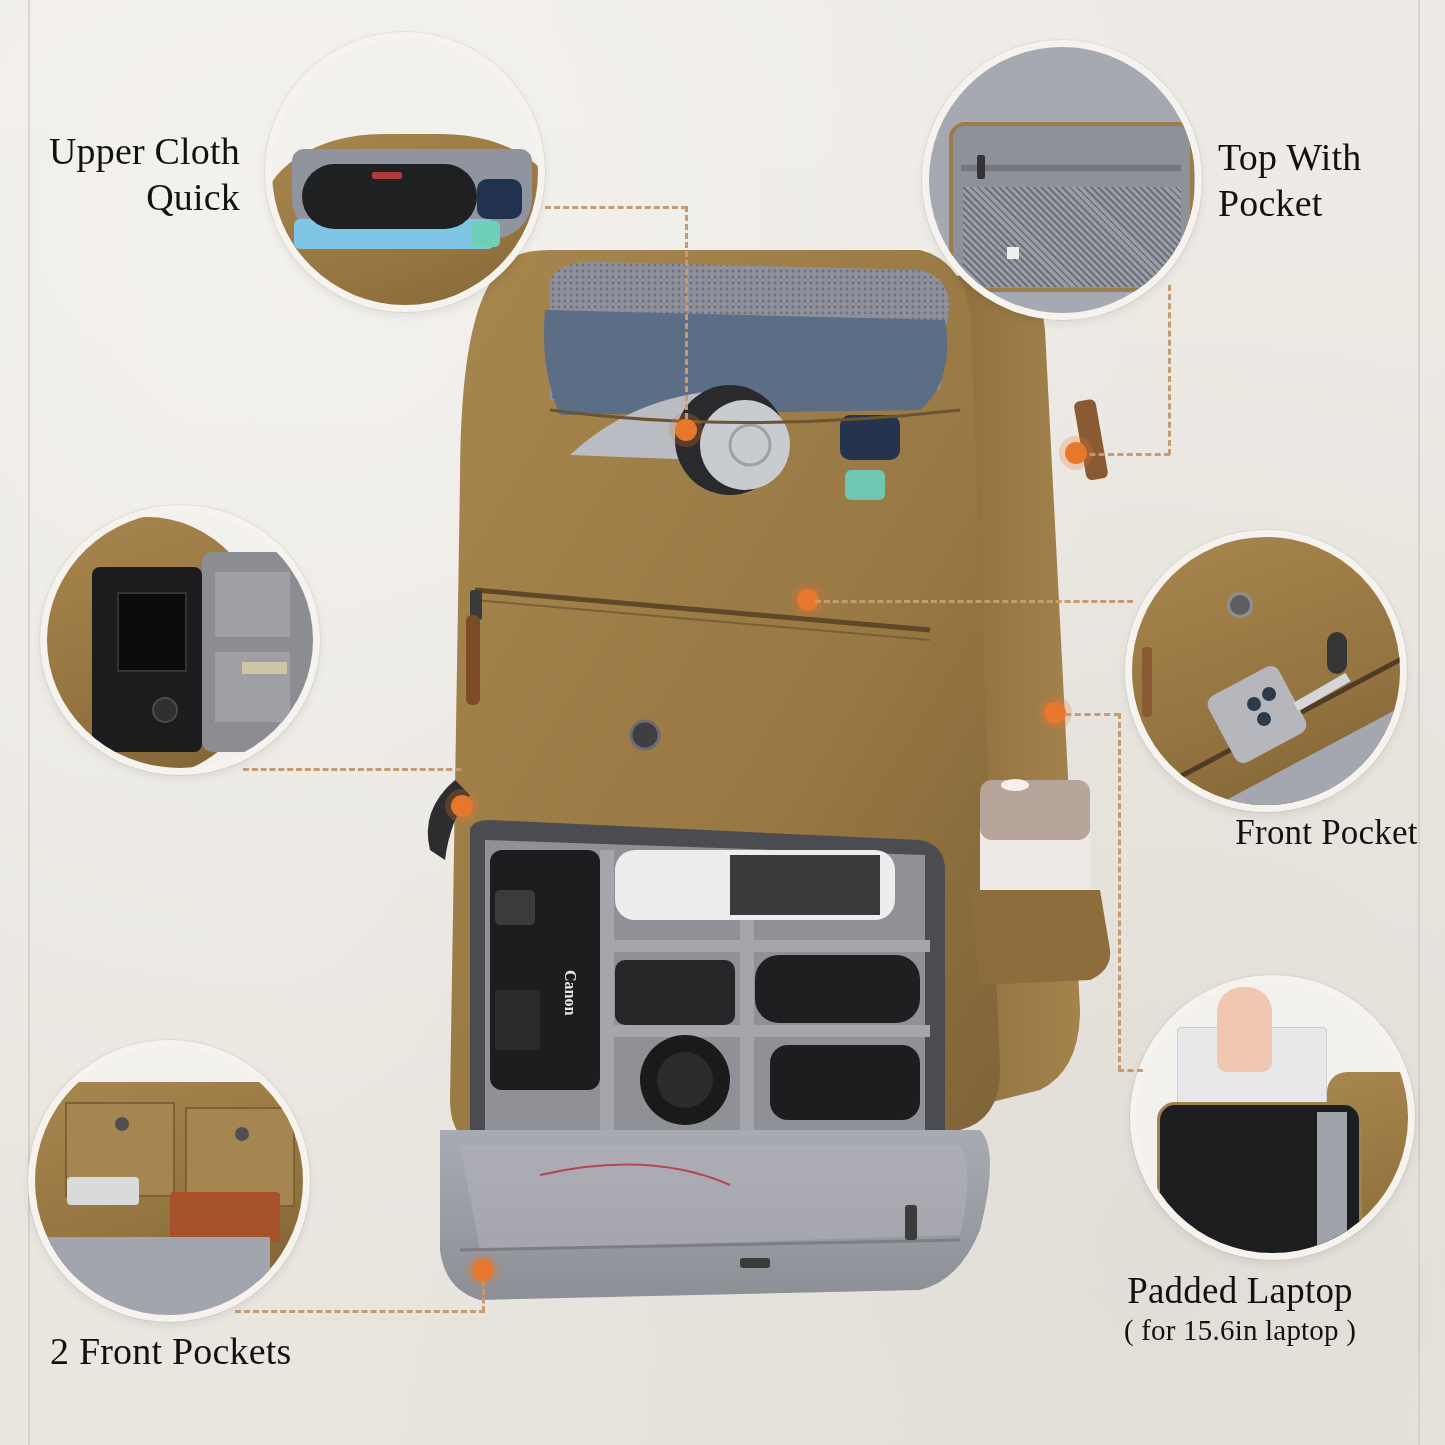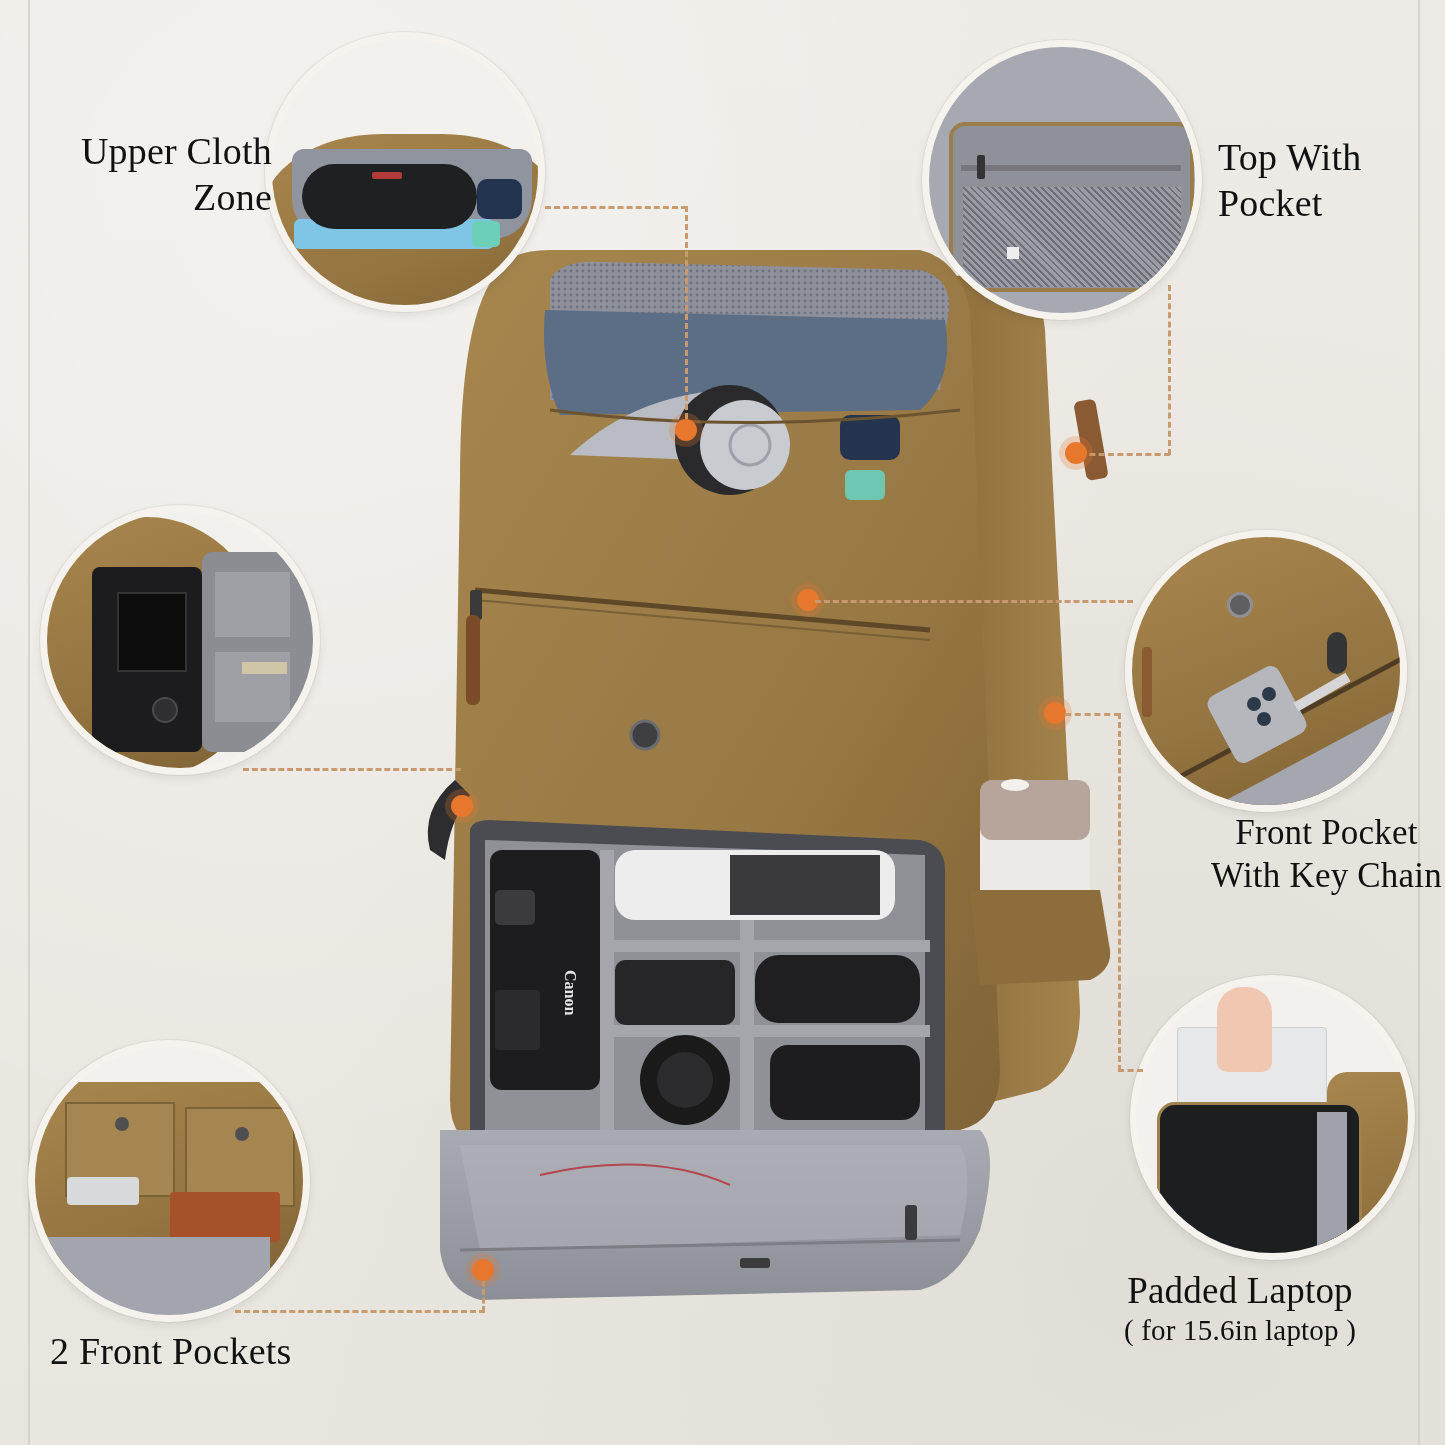--- a/index.html
+++ b/index.html
@@ -15,21 +15,21 @@
     background:
       radial-gradient(ellipse at 20% 15%, rgba(255,255,255,0.35), transparent 55%),
       radial-gradient(ellipse at 80% 85%, rgba(200,195,185,0.25), transparent 55%),
       linear-gradient(180deg, #eeebe6 0%, #e9e6e0 100%);
   }
   .frame-line { position: absolute; top: 0; bottom: 0; width: 2px; background: rgba(200,196,188,0.6); }
 
   
   .label { position: absolute; font-size: 38px; line-height: 1.22; letter-spacing: 0.2px; }
   .label .sub { font-size: 29px; display: block; }
-  .label.right-align { text-align: right; margin-left: 32px; }
+  .label.right-align { text-align: right; }
   .label.center { text-align: center; }
 
   
   .circle {
     position: absolute; border-radius: 50%;
     border: 7px solid #f6f3ee;
     box-shadow: 0 0 0 1px rgba(0,0,0,0.05), 0 4px 10px rgba(0,0,0,0.08);
     overflow: hidden;
   }
   .canvas-fill { background: linear-gradient(160deg, #a8864f 0%, #94743f 60%, #7e6236 100%); }
@@ -222,34 +222,33 @@
 
 <div class="dash-h" style="left:243px; top:768px; width:218px;"></div>
 <div class="dot" style="left:462px; top:806px;"></div>
 
 <div class="dash-h" style="left:235px; top:1310px; width:250px;"></div>
 <div class="dash-v" style="left:482px; top:1272px; height:40px;"></div>
 <div class="dot" style="left:483px; top:1270px;"></div>
 
 <div class="label right-align" style="left:28px; top:128px; width:212px;">
   <span>Upper Cloth</span><br>
-  <span>Zone</span>
+  <span>Quick</span>
 </div>
 
 <div class="label" style="left:1218px; top:134px; width:200px;">
   <span>Top With</span><br>
   <span>Pocket</span>
 </div>
 
 <div class="label" style="left:20px; top:795px; width:400px;">
 </div>
 
 <div class="label center" style="left:1184px; top:812px; width:285px; font-size:35px;">
   <span>Front Pocket</span><br>
-  <span>With Key Chain</span>
 </div>
 
 <div class="label" style="left:50px; top:1328px; width:300px;">
   <span>2 Front Pockets</span>
 </div>
 
 <div class="label center" style="left:1080px; top:1268px; width:320px; font-size:37px;">
   <span>Padded Laptop</span><br>
   <span class="sub">( for 15.6in laptop )</span>
 </div>

